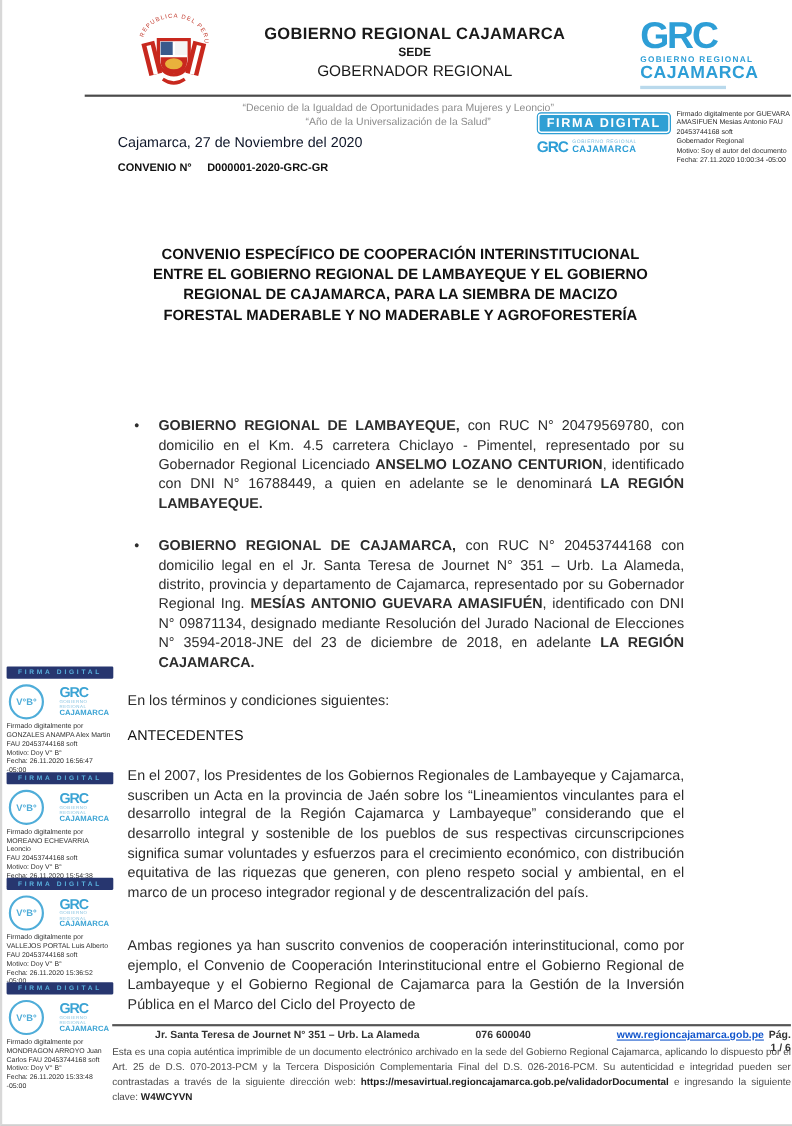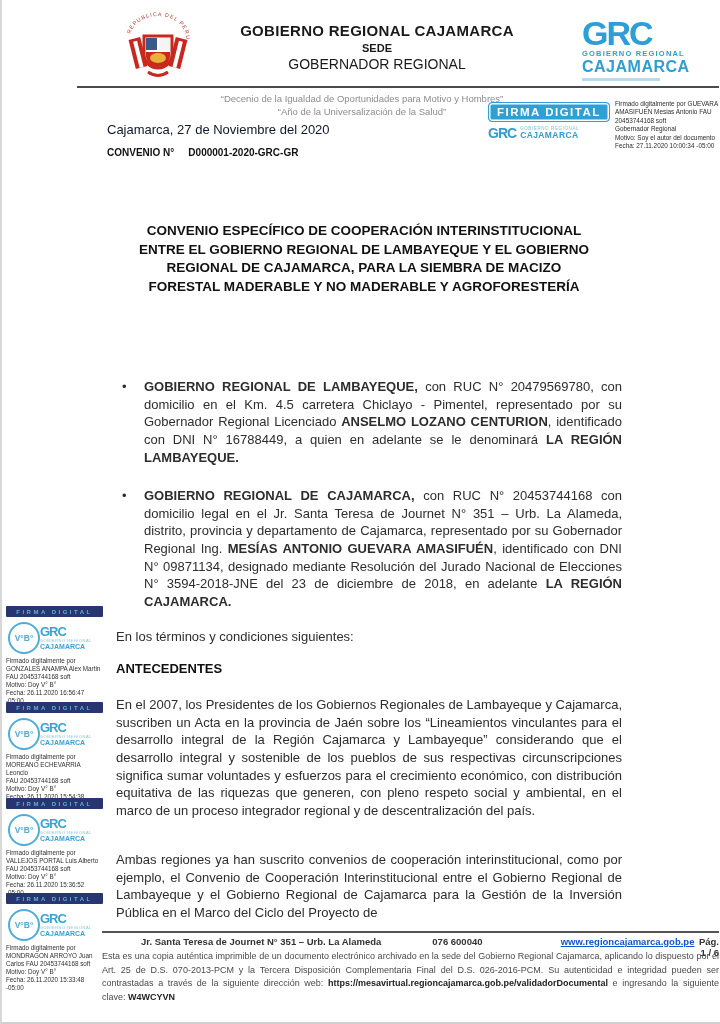--- a/index.html
+++ b/index.html
@@ -46,27 +46,27 @@
   .convenio { position:absolute; left:105px; top:147px; font-size:10px; font-weight:bold; color:#111; }
   .convenio .num { margin-left:14px; }
   .doc-title { position:absolute; left:128px; top:222px; width:468px; text-align:center;
     font-size:13.5px; font-weight:bold; color:#111; line-height:1.38; }
   .para { position:absolute; left:114px; width:506px; font-size:13px; line-height:1.36;
     text-align:justify; color:#2d2d2d; }
   .para b { color:#111; }
   .bullet { position:absolute; left:120px; width:500px; display:flex; }
   .bullet .dot { width:22px; font-size:13px; line-height:1.36; flex:none; }
   .bullet .btxt { flex:1; font-size:13px; line-height:1.36; text-align:justify; color:#2d2d2d; }
-  .heading { position:absolute; left:114px; font-size:13px; font-weight:bold; color:#111; }
+  .heading { position:absolute; left:114px; font-size:13px; font-weight:normal; color:#111; }
 
   
   .stamp { position:absolute; left:4px; width:97px; }
   .stamp-head { background:#27366f; color:#5ab2de; font-size:6px; font-weight:bold;
     letter-spacing:2.5px; text-align:center; padding:2.5px 0 2px; border-radius:1px; }
-  .stamp-body { display:flex; align-items:center; gap:0; padding:5px 0 3px 2px; }
+  .stamp-body { display:flex; align-items:center; gap:14px; padding:5px 0 3px 2px; }
   .vobo { width:32px; height:32px; flex:none; border:2.5px solid #4fadd9; border-radius:50%;
     color:#4fadd9; font-size:8.5px; font-weight:bold; display:flex; align-items:center; justify-content:center; }
   .stamp-grc { color:#3aa3d4; line-height:1.05; }
   .stamp-grc .g1 { font-size:13px; font-weight:bold; letter-spacing:-1px; }
   .stamp-grc .a { font-size:4px; letter-spacing:.5px; color:#85c2e0; }
   .stamp-grc .b { font-size:7px; font-weight:bold; }
   .stamp-text { font-size:6.3px; line-height:1.3; color:#2f2f2f; white-space:pre-line; }
 
   
   .foot-rule { position:absolute; left:100px; top:931px; width:617px; height:1.5px; background:#555; }
@@ -113,21 +113,21 @@
   <div class="grc-logo">
     <div class="grc-big">GRC</div>
     <div class="grc-line1">GOBIERNO REGIONAL</div>
     <div class="grc-line2">CAJAMARCA</div>
     <div class="grc-tagline"></div>
   </div>
 
   <div class="hdr-rule"></div>
 
   <div class="motto">
-    <div>“Decenio de la Igualdad de Oportunidades para Motivo y Hombres”</div>
+    <div>“Decenio de la Igualdad de Oportunidades para Mujeres y Leoncio”</div>
     <div>“Año de la Universalización de la Salud”</div>
   </div>
 
   <div class="firma-top">
     <span class="firma-badge">FIRMA DIGITAL</span>
     <div class="firma-grc">
       <span class="g1">GRC</span>
       <span class="g2">
         <div class="a">GOBIERNO REGIONAL</div>
         <div class="b">CAJAMARCA</div>

